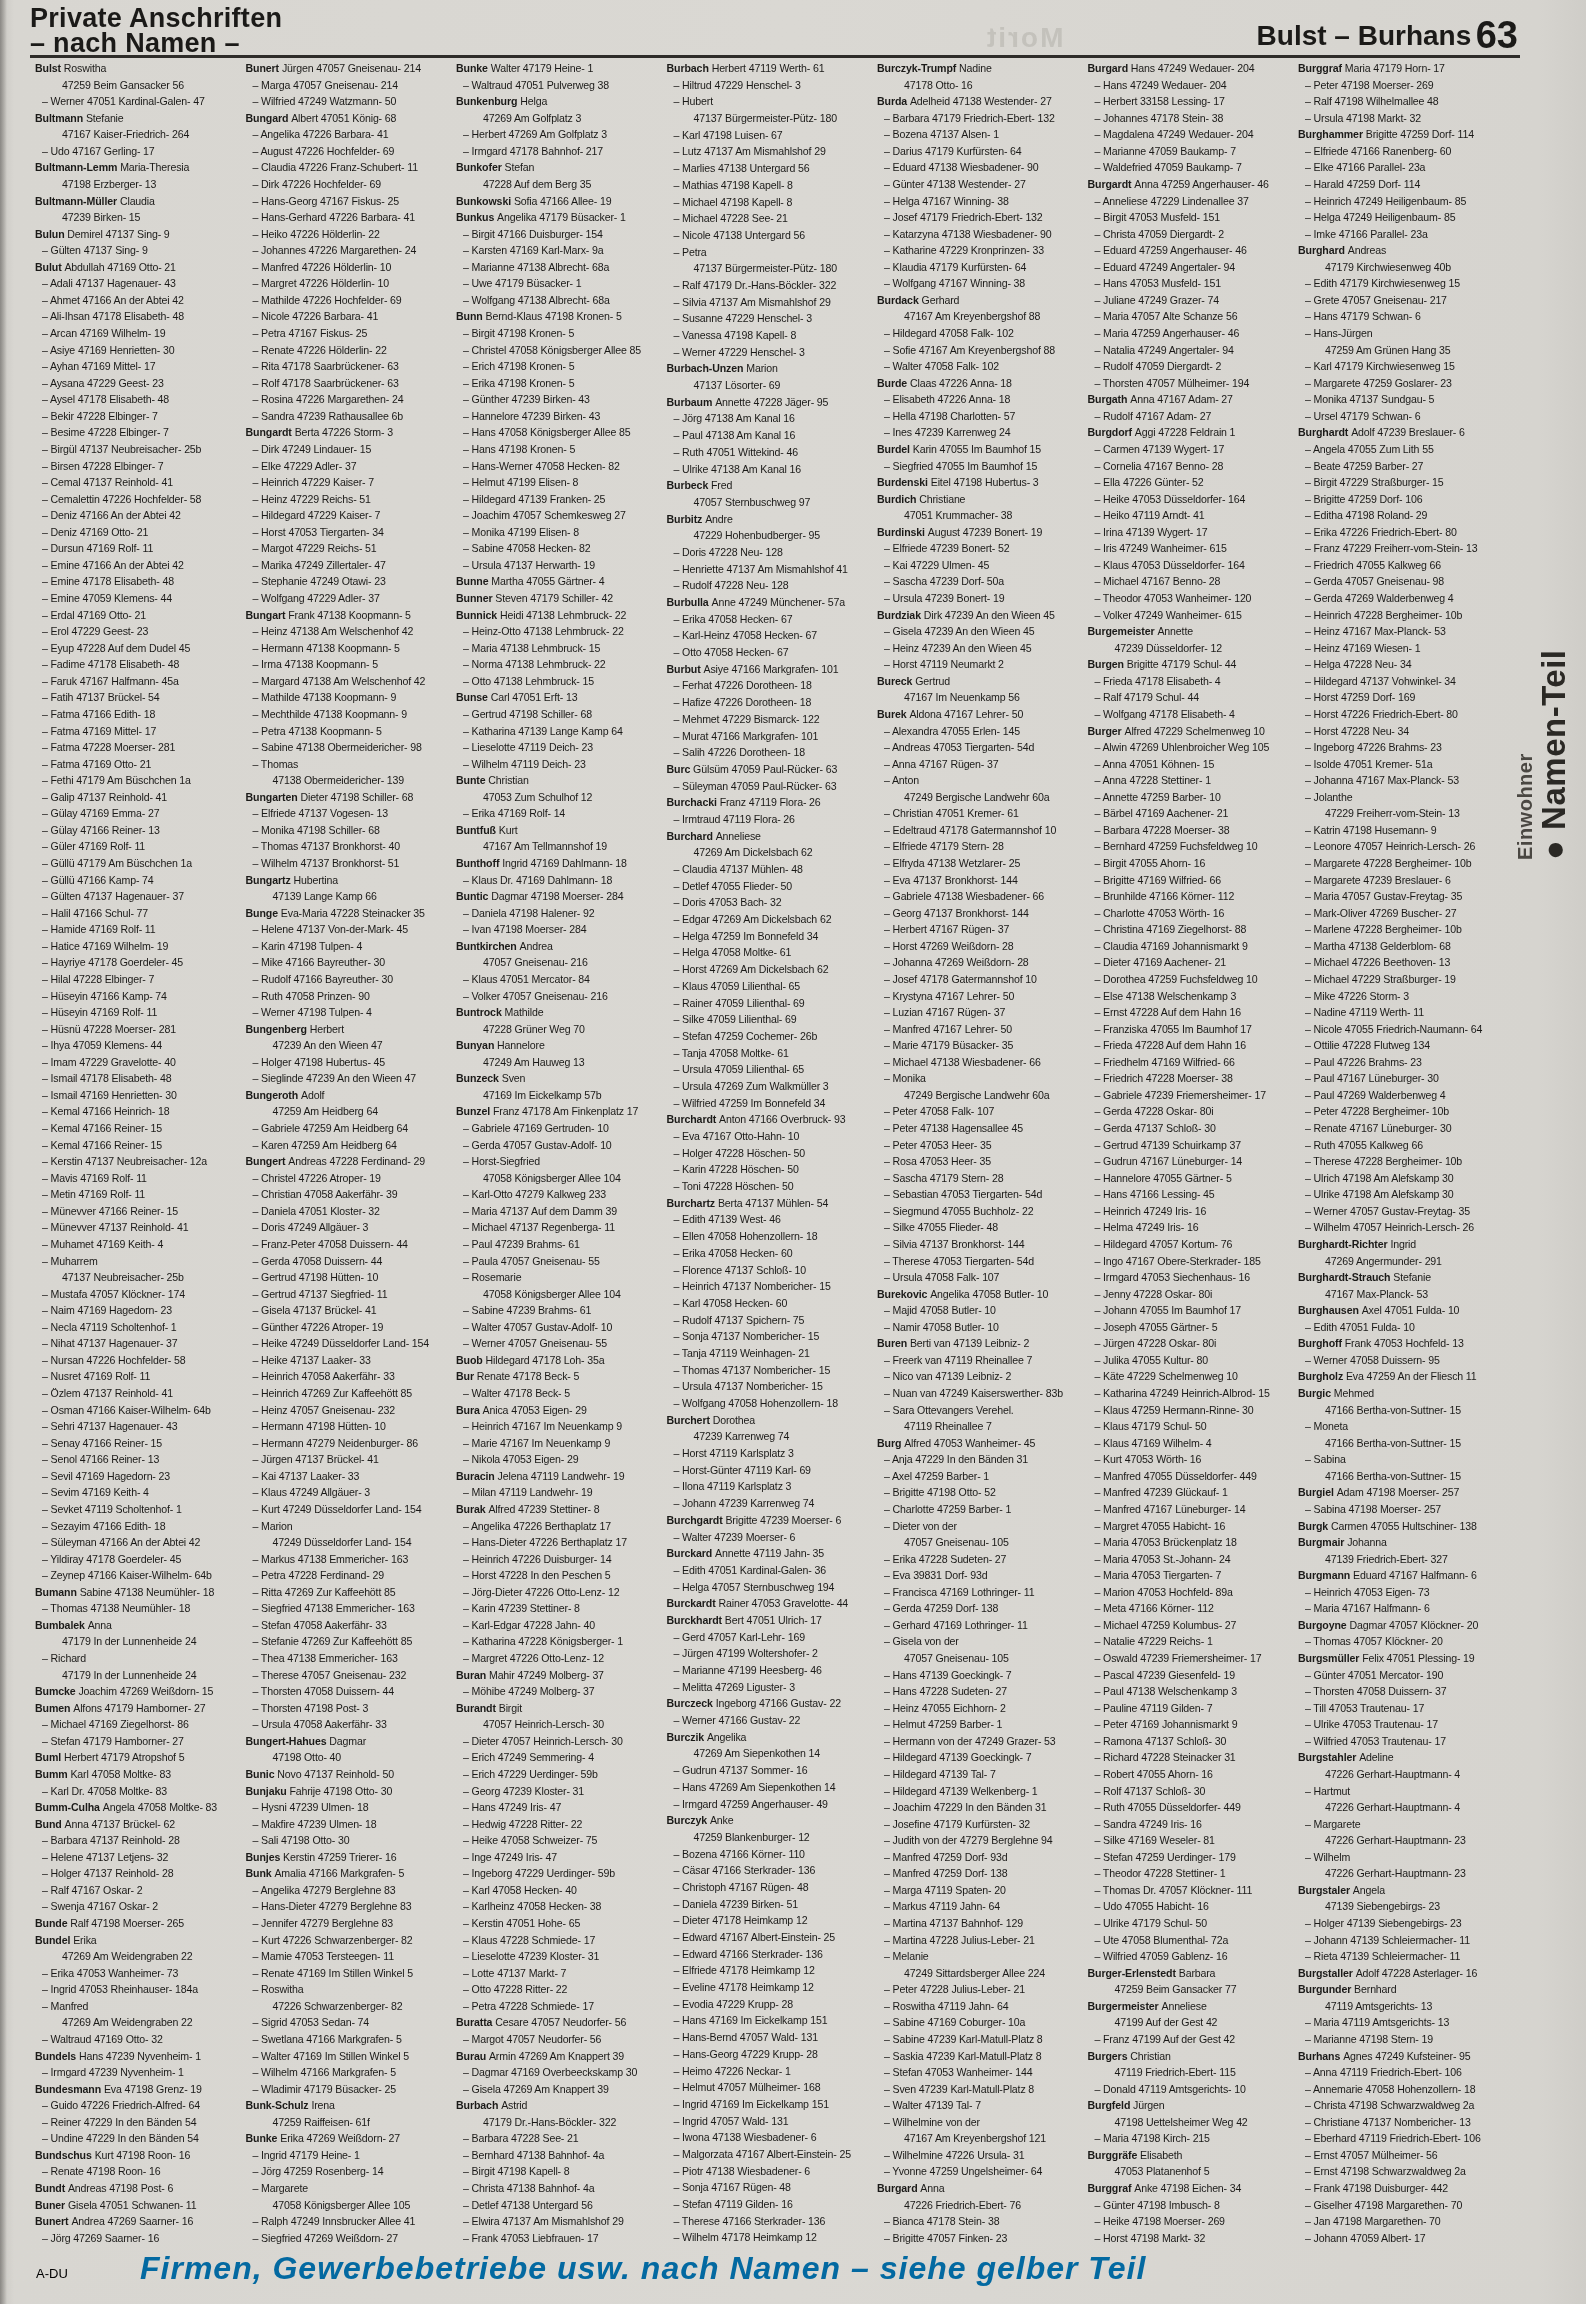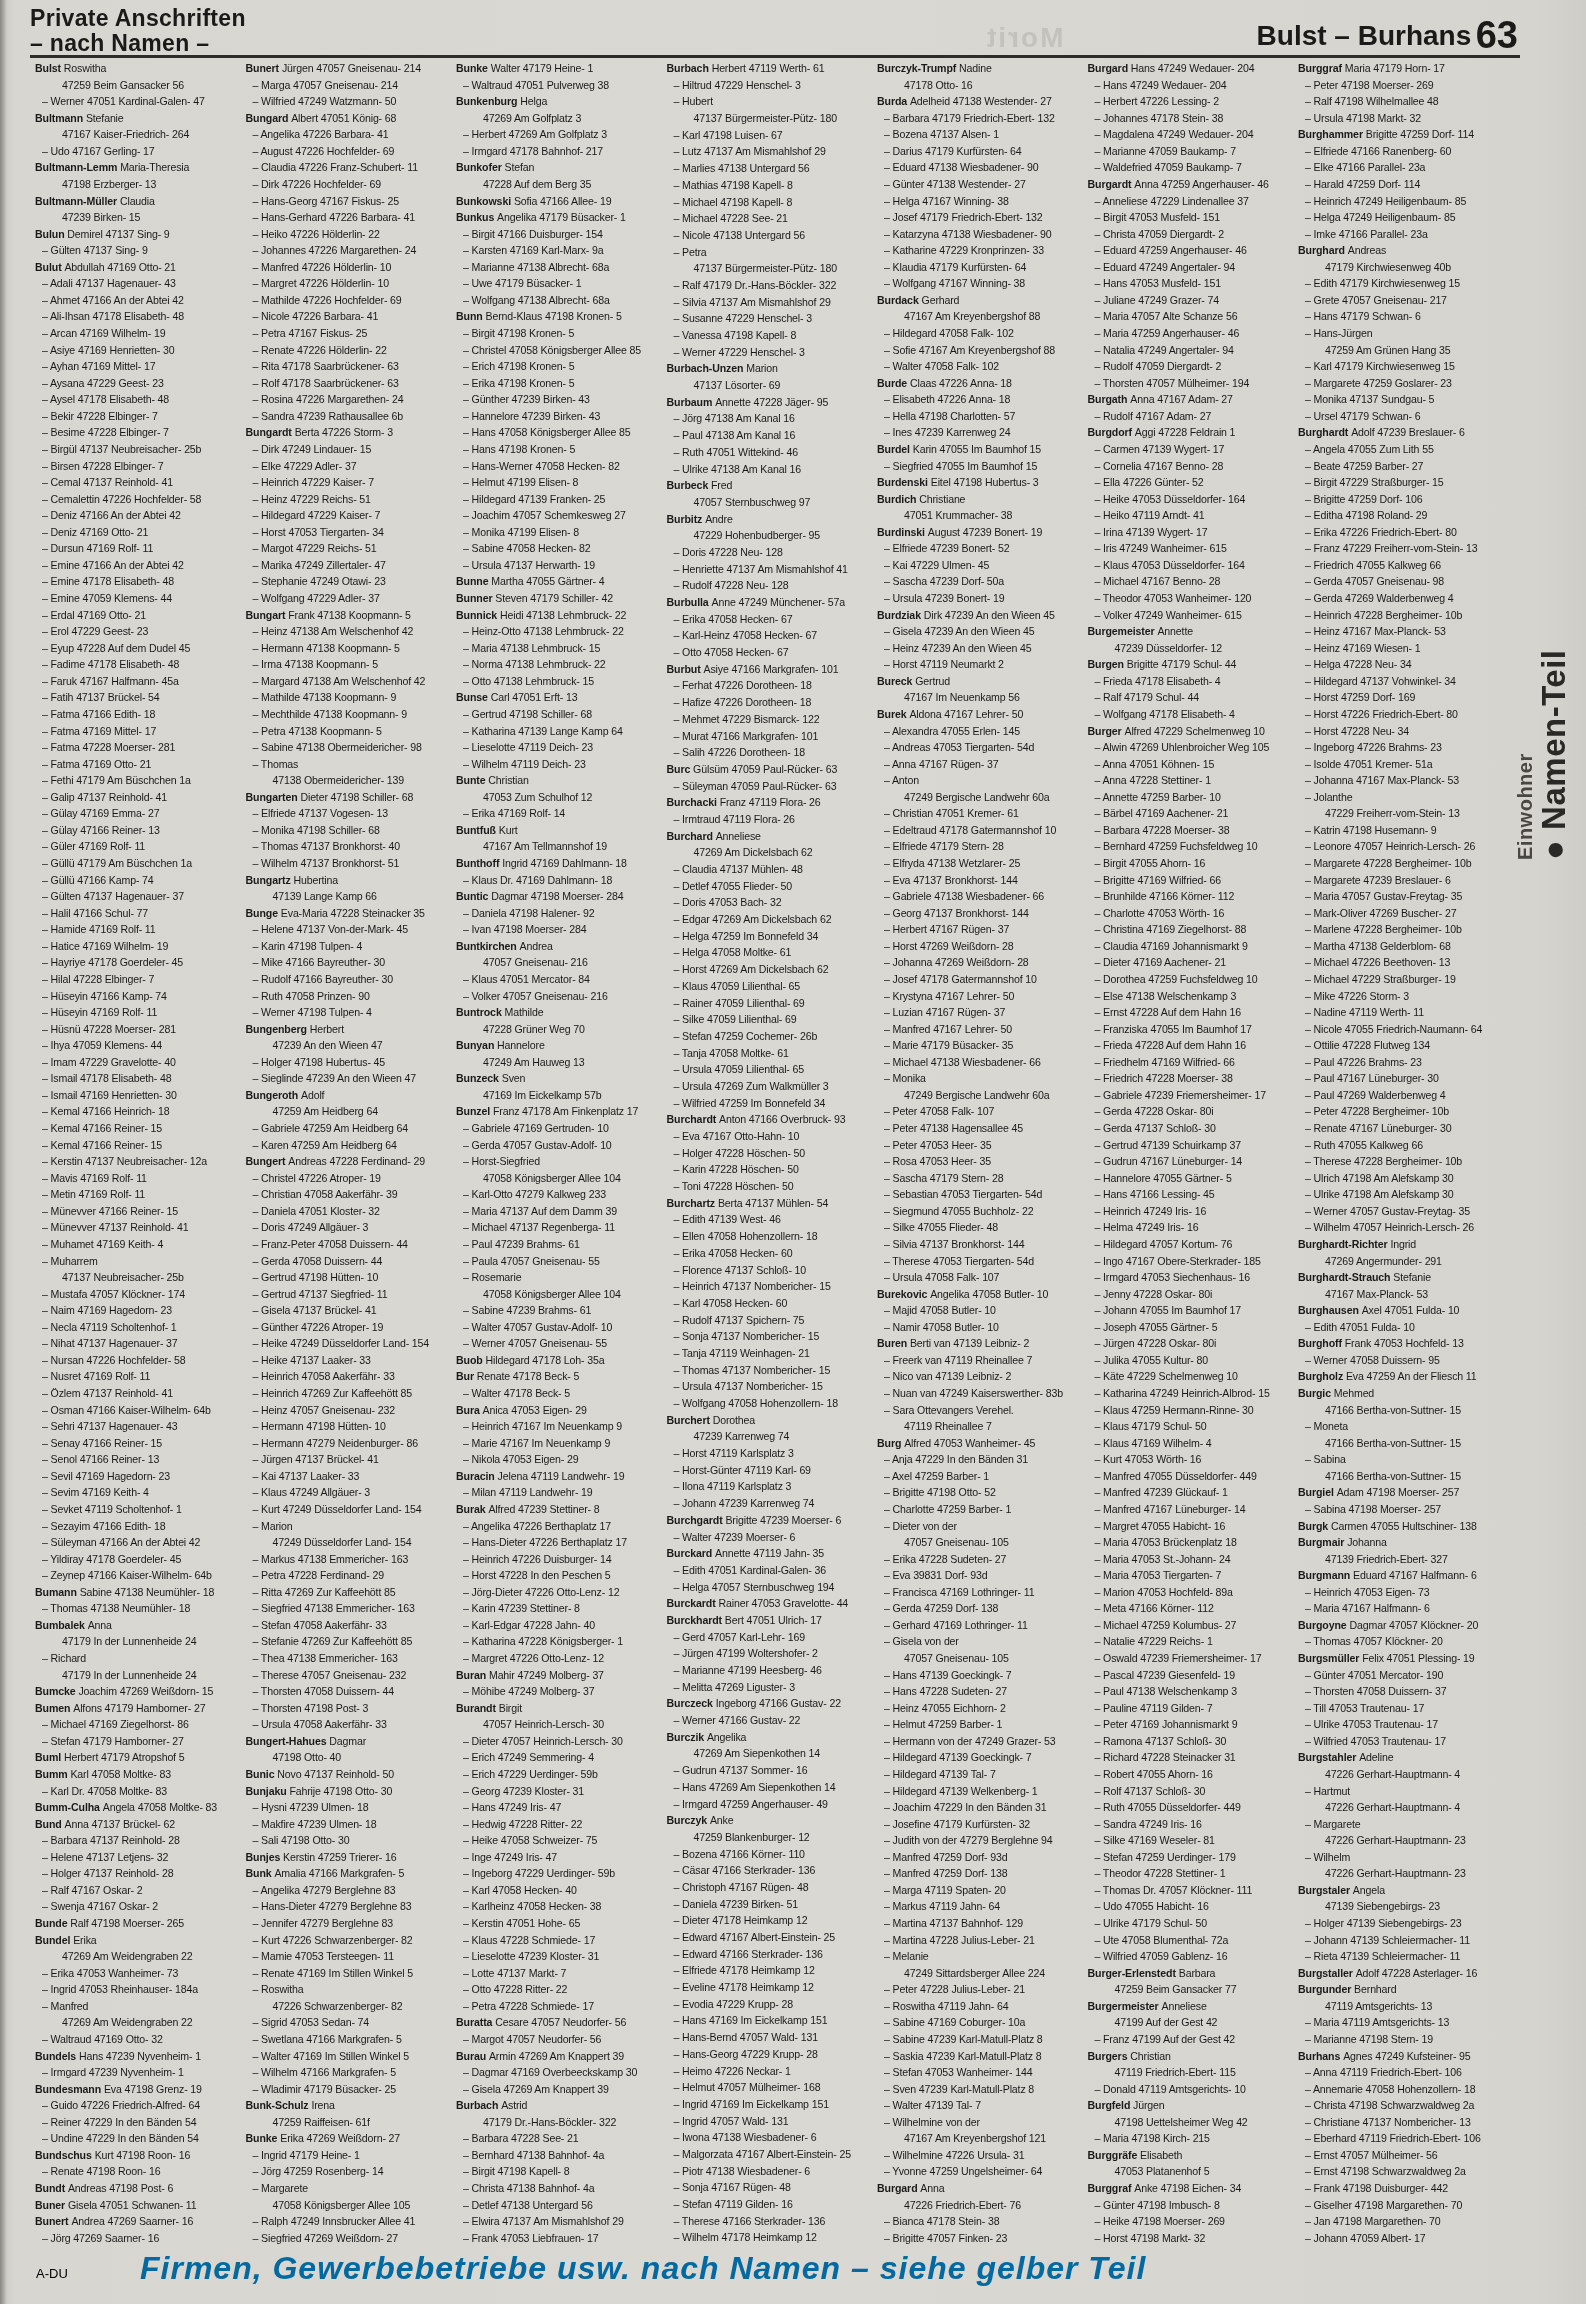--- a/index.html
+++ b/index.html
@@ -2,21 +2,21 @@
 <html><head>
 <meta charset="utf-8">
 <style>
   html,body{margin:0;padding:0;}
   body{
     width:1586px;height:2304px;position:relative;overflow:hidden;
     background:linear-gradient(90deg,#c9c7c2 0,#d8d6d1 14px,#dad8d3 50%,#d6d4cf 97%,#cfcdc8 100%);
     font-family:"Liberation Sans","DejaVu Sans",sans-serif;color:#1b1a18;
   }
   .edge-shadow{position:absolute;left:0;top:0;width:7px;height:2304px;background:linear-gradient(90deg,#8a8884,rgba(138,136,132,0));}
-  .hdr-left{position:absolute;left:30px;top:6px;font-weight:bold;font-size:23px;line-height:25px;letter-spacing:.3px;}
+  .hdr-left{position:absolute;left:30px;top:6px;font-weight:bold;font-size:27px;line-height:25px;letter-spacing:.3px;}
   .hdr-right{position:absolute;right:68px;top:14px;white-space:nowrap;}
   .hdr-right .range{font-weight:bold;font-size:28px;vertical-align:baseline;}
   .hdr-right .pageno{font-weight:bold;font-size:38px;vertical-align:-3px;}
   .ghost{position:absolute;left:985px;top:22px;font-weight:bold;font-size:28px;color:rgba(90,84,76,.16);transform:scaleX(-1);letter-spacing:2px;}
   .rule{position:absolute;left:30px;top:55px;width:1490px;height:3px;background:#2e2c29;}
   .cols{position:absolute;left:35px;top:62px;display:flex;}
   .col{width:200px;margin-right:10.5px;height:2183px;display:flex;flex-direction:column;justify-content:space-between;}
   .ln{white-space:nowrap;font-size:10.6px;line-height:12.6px;letter-spacing:-0.15px;}
   .ln b{font-weight:bold;letter-spacing:-0.1px;}
   .ln.a{padding-left:27px;}
@@ -713,21 +713,21 @@
       <div class="ln d">– Wilhelmine 47226 Ursula- 31</div>
       <div class="ln d">– Yvonne 47259 Ungelsheimer- 64</div>
       <div class="ln b"><b>Burgard </b>Anna</div>
       <div class="ln a">47226 Friedrich-Ebert- 76</div>
       <div class="ln d">– Bianca 47178 Stein- 38</div>
       <div class="ln d">– Brigitte 47057 Finken- 23</div>
     </div>
     <div class="col">
       <div class="ln b"><b>Burgard </b>Hans 47249 Wedauer- 204</div>
       <div class="ln d">– Hans 47249 Wedauer- 204</div>
-      <div class="ln d">– Herbert 47226 Lessing- 2</div>
+      <div class="ln d">– Herbert 33158 Lessing- 17</div>
       <div class="ln d">– Johannes 47178 Stein- 38</div>
       <div class="ln d">– Magdalena 47249 Wedauer- 204</div>
       <div class="ln d">– Marianne 47059 Baukamp- 7</div>
       <div class="ln d">– Waldefried 47059 Baukamp- 7</div>
       <div class="ln b"><b>Burgardt </b>Anna 47259 Angerhauser- 46</div>
       <div class="ln d">– Anneliese 47229 Lindenallee 37</div>
       <div class="ln d">– Birgit 47053 Musfeld- 151</div>
       <div class="ln d">– Christa 47059 Diergardt- 2</div>
       <div class="ln d">– Eduard 47259 Angerhauser- 46</div>
       <div class="ln d">– Eduard 47249 Angertaler- 94</div>

